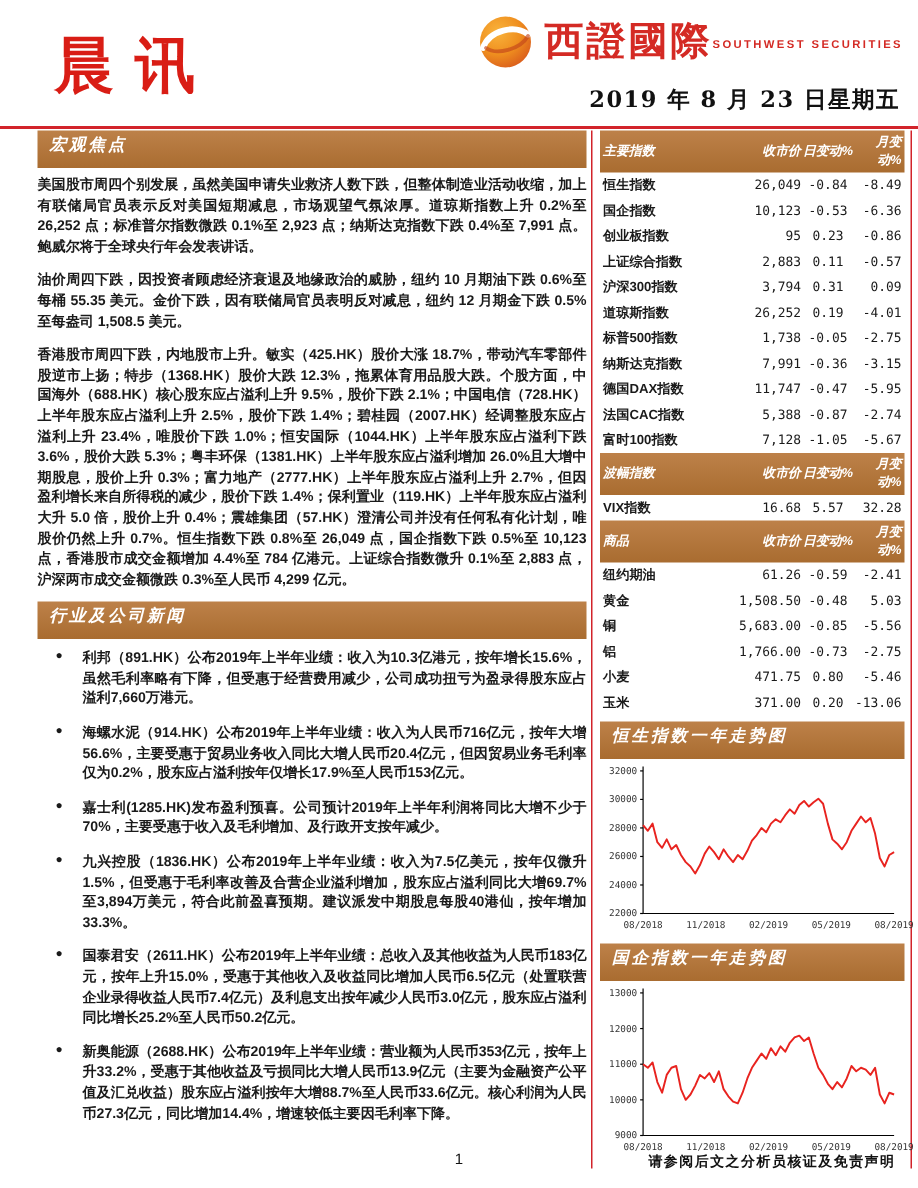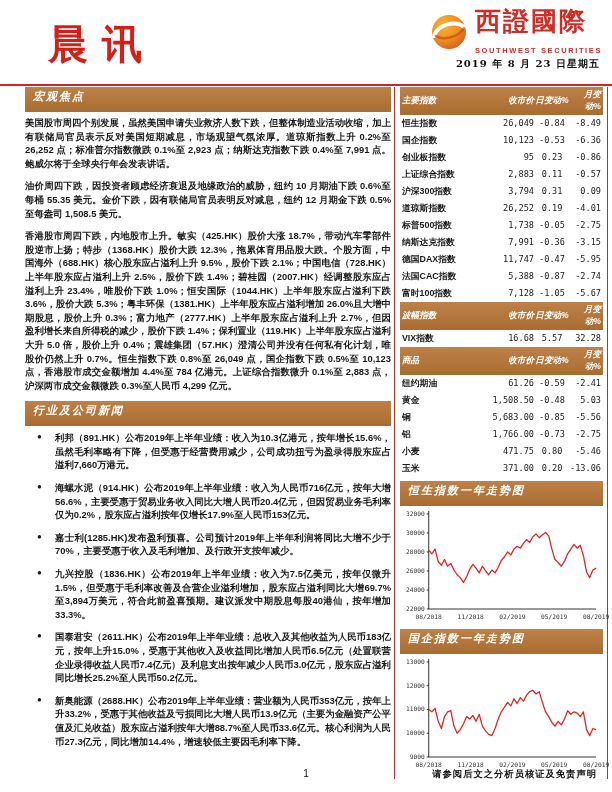--- a/index.html
+++ b/index.html
@@ -1,26 +1,26 @@
 <!DOCTYPE html>
 <html><head>
 <meta charset="utf-8">
 <style>
   html,body{margin:0;padding:0;background:#ffffff;}
   body{font-family:"Liberation Sans",sans-serif;color:#1a1a1a;}
   .page{position:relative;width:612px;height:792px;background:#fff;overflow:hidden;}
 
   
-  .masthead{position:absolute;left:48px;top:24px;font-family:"DejaVu Serif",serif;
+  .masthead{position:absolute;left:36px;top:24px;font-family:"DejaVu Serif",serif;
     font-size:40px;font-weight:bold;color:#d91d15;letter-spacing:14px;line-height:1;}
   .logo{position:absolute;top:8px;right:10px;display:flex;align-items:center;gap:6px;}
-  .logo-text{display:flex;flex-direction:column;align-items:flex-start;}
+  .logo-text{display:flex;flex-direction:row;align-items:flex-start;}
   .logo-cn{font-size:26px;font-weight:bold;color:#d42a24;line-height:1.05;letter-spacing:2px;}
   .logo-en{font-size:7.5px;font-weight:bold;color:#d42a24;letter-spacing:1.6px;margin-top:11px;}
-  .dateline{position:absolute;top:57px;right:12px;font-size:10px;font-weight:bold;color:#111;
+  .dateline{position:absolute;top:57px;right:12px;font-size:15px;font-weight:bold;color:#111;
     font-family:"DejaVu Serif",serif;letter-spacing:1px;}
   .rule{position:absolute;left:0;right:0;top:84px;height:2px;background:#d2232a;}
 
   
   .main-col{position:absolute;left:25px;top:87px;width:366px;}
   .sidebar{position:absolute;left:394px;top:87px;width:214px;box-sizing:border-box;
     border-left:1.5px solid #d2232a;border-right:1.5px solid #d2232a;padding:0 4px 6px 5px;min-height:683px;}
 
   .banner{background:linear-gradient(to bottom,#bd8149,#a96c30);color:#fff;
     font-size:11px;font-weight:bold;font-style:italic;padding:2px 0 8px 8px;letter-spacing:2px;}

